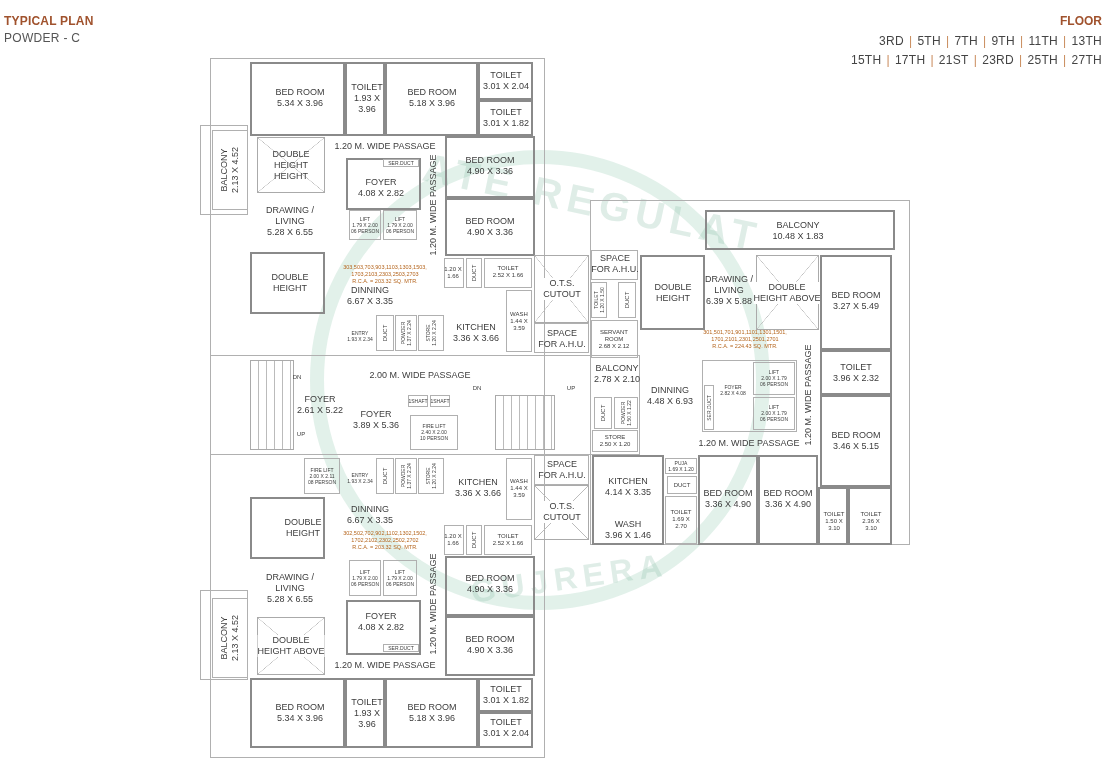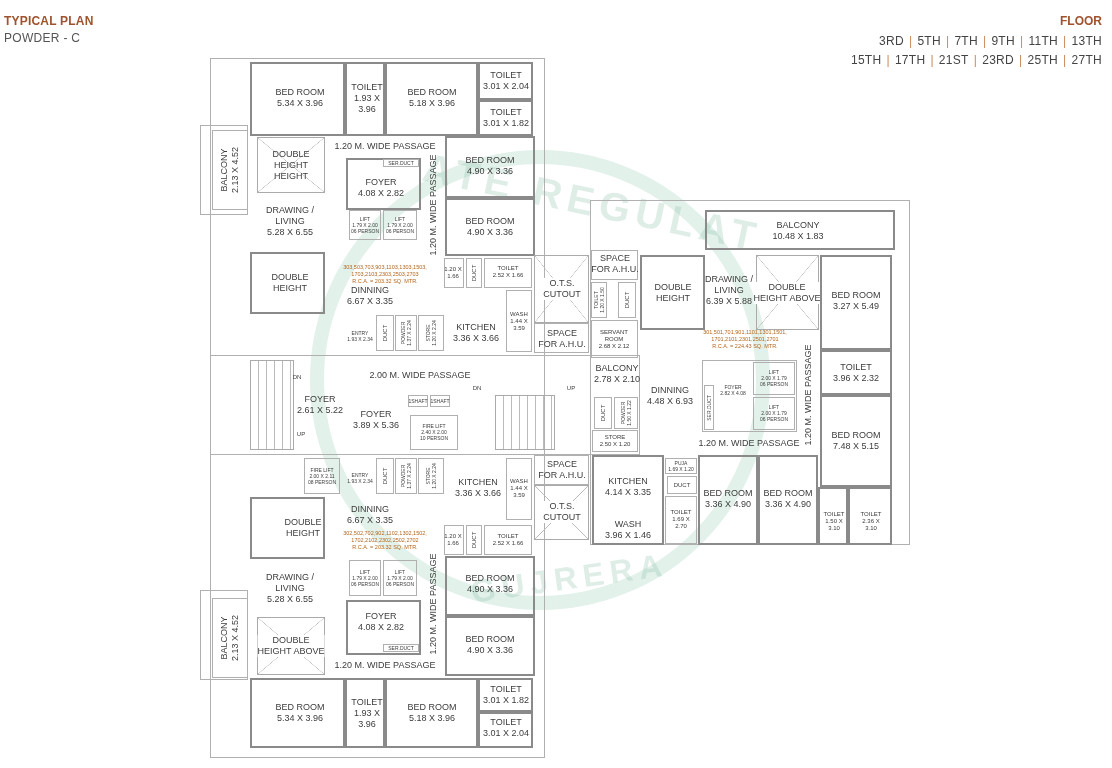--- a/index.html
+++ b/index.html
@@ -475,21 +475,21 @@
 
   <div class="lbl rot" style="left:808px; top:395px;">1.20 M. WIDE PASSAGE</div>
   <div class="wall" style="left:820px; top:350px; width:72px; height:45px;"></div>
   <div class="lbl" style="left:856px; top:373px;">
       <div>TOILET</div>
       <div>3.96 X 2.32</div>
     </div>
   <div class="wall" style="left:820px; top:395px; width:72px; height:92px;"></div>
   <div class="lbl" style="left:856px; top:441px;">
       <div>BED ROOM</div>
-      <div>7.48 X 5.15</div>
+      <div>3.46 X 5.15</div>
     </div>
 
   <div class="lbl" style="left:749px; top:443px;">1.20 M. WIDE PASSAGE</div>
 
   <div class="thin" style="left:665px; top:458px; width:32px; height:16px;"></div>
   <div class="lbl xs" style="left:681px; top:466px;">
       <div>PUJA</div>
       <div>1.69 X 1.20</div>
     </div>
   <div class="thin" style="left:667px; top:476px; width:30px; height:18px;"></div>

